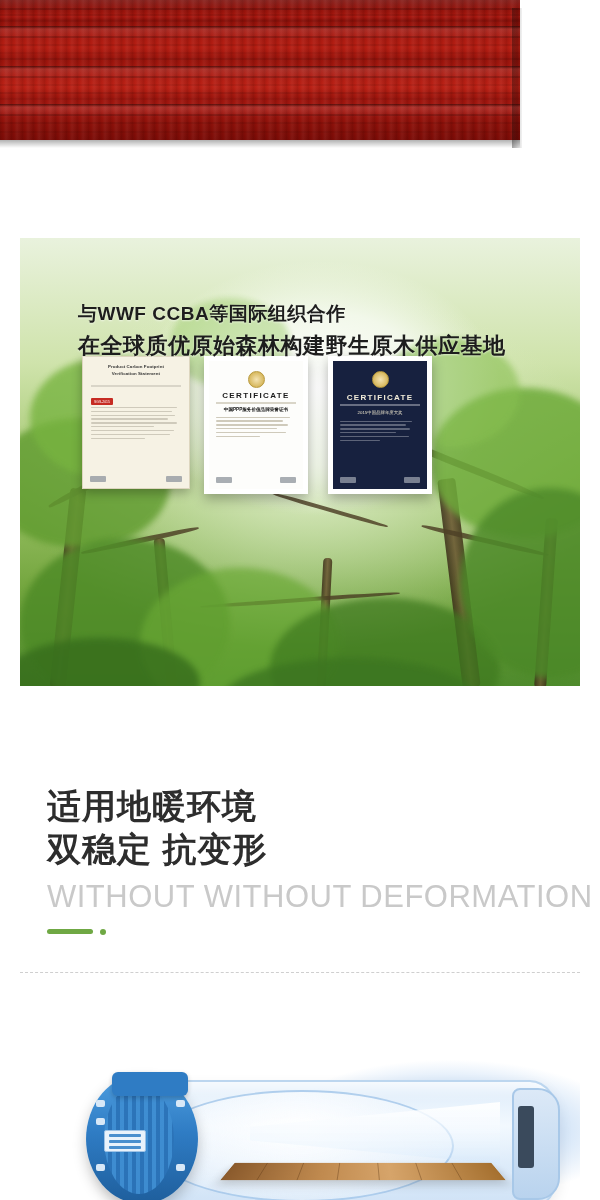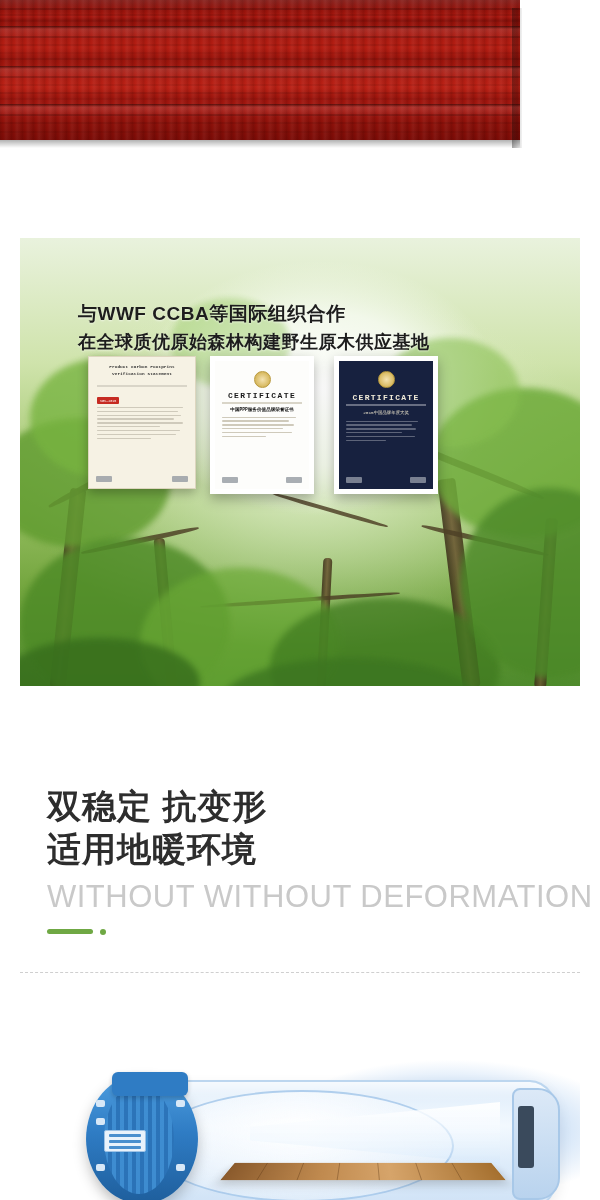--- a/index.html
+++ b/index.html
@@ -143,31 +143,30 @@
     z-index: 6;
     line-height: 1.5;
     color: #1d1d1d;
     font-size: 19px;
     font-weight: bold;
     letter-spacing: 0.5px;
     text-shadow: 0 1px 2px rgba(255,255,255,0.55);
     white-space: nowrap;
     margin-top: 16px;
   }
-  .photo-head .line2 { font-size: 18px; }
+  .photo-head .line2 { font-size: 22px; }
 
   
   .certs {
     position: absolute;
-    left: 68px;
+    left: 62px;
     top: 118px;
     width: 370px;
     height: 140px;
     z-index: 5;
-    font-family: Liberation Mono, monospace;
   }
   .cert {
     position: absolute;
     top: 0;
     box-shadow: 0 4px 10px rgba(0,0,0,0.28);
     box-sizing: border-box;
     overflow: hidden;
   }
   .cert-a { left: 0;    width: 108px; height: 133px; background: #f6f2e4; border: 1px solid #ddd6bf; padding: 7px 8px; }
   .cert-b { left: 122px; width: 104px; height: 138px; background: #fdfdfb; border: 5px solid #ffffff; padding: 8px 7px; box-shadow: 0 5px 12px rgba(0,0,0,0.30); }
@@ -583,22 +582,22 @@
           <div class="logo-chip"></div>
         </div>
       </div>
     </div>
 
   </div>
 </div>
 
 <div class="section">
   <div class="zh-title">
+    <div>适用地暖环境</div>
     <div>双稳定 抗变形</div>
-    <div>适用地暖环境</div>
   </div>
   <div class="en-title">WITHOUT WITHOUT DEFORMATION</div>
   <div class="rule-dot">
     <div class="bar"></div>
     <div class="dot"></div>
   </div>
 </div>
 
 <div class="dashed-sep"></div>
 

